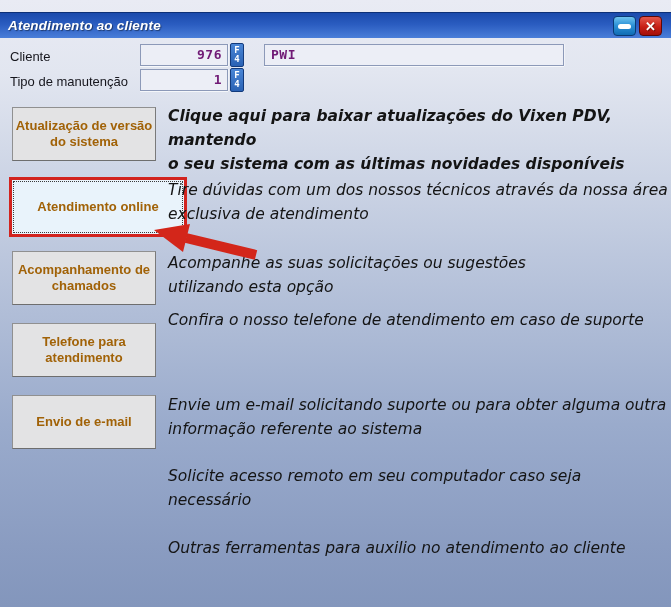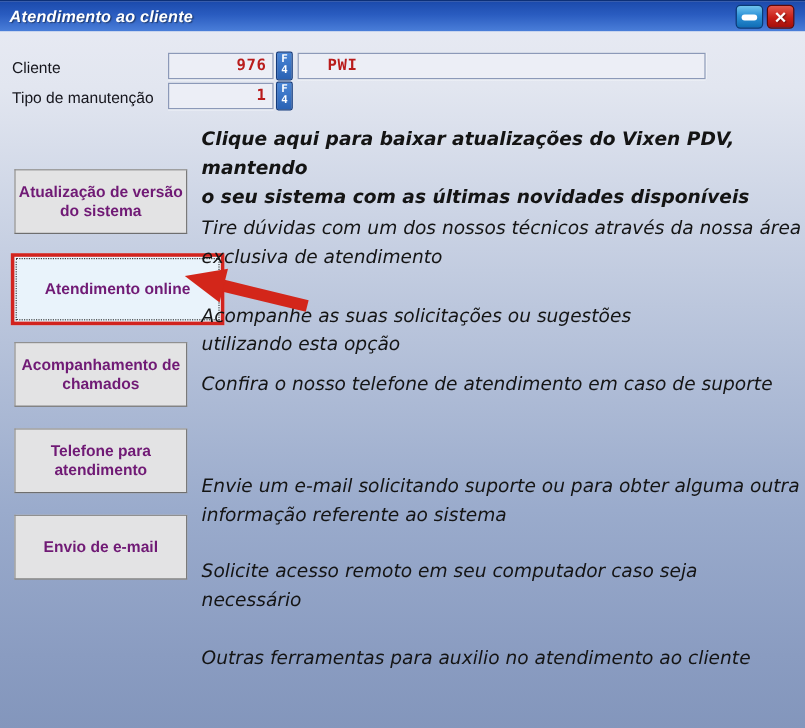--- a/index.html
+++ b/index.html
@@ -7,21 +7,21 @@
   body { font-family:"Liberation Sans", sans-serif; }
 
   .window {
     position:relative; width:671px; height:607px;
     background:linear-gradient(180deg,#e9ebf4 0%,#e2e6f0 12%,#bcc7dd 42%,#9aabcc 70%,#8why 0%);
     background:linear-gradient(180deg,#e9ebf4 0%,#e2e6f0 12%,#bcc7dd 42%,#9aabcc 70%,#8a9cc1 90%,#8396bc 100%);
   }
 
   
   .titlebar {
-    position:absolute; top:0; left:0; width:671px; height:26px;
+    position:absolute; top:12px; left:0; width:671px; height:26px;
     background:linear-gradient(180deg,#16folly);
     background:linear-gradient(180deg,#1b4aac 0%,#2a5cc0 45%,#4a7ed9 100%);
     border-top:1px solid #0d3077;
   }
   .titlebar-text {
     position:absolute; left:8px; top:0; height:26px; line-height:26px;
     color:#ffffff; font-size:13.5px; font-weight:bold; font-style:italic;
     text-shadow:1px 1px 1px rgba(0,0,0,0.45); letter-spacing:0.2px;
   }
   .win-btn {
@@ -44,41 +44,41 @@
 
   
   .field-label {
     position:absolute; left:10px; font-size:13px; color:#16161d; line-height:15px;
   }
   .inp {
     position:absolute; height:22px;
     background:#eceef6; border:1px solid #8c99b8;
     box-shadow:0 1px 0 rgba(255,255,255,0.7), 1px 0 0 rgba(255,255,255,0.5);
     font-family:"DejaVu Sans Mono", monospace; font-weight:bold;
-    font-size:13px; color:#b91c1c; line-height:20px; letter-spacing:0.5px;
+    font-size:13px; color:#701a75; line-height:20px; letter-spacing:0.5px;
   }
   .inp-code { left:140px; width:88px; text-align:right; padding-right:5px; }
-  .inp-text { left:248px; width:340px; text-align:left; padding-left:24px; }
+  .inp-text { left:264px; width:300px; text-align:left; padding-left:6px; }
   .f4-btn {
     position:absolute; left:230px; width:14px; height:24px;
     background:linear-gradient(180deg,#4a86d6,#2a62b4);
     border:1px solid #123a7c; border-radius:2px;
     display:flex; flex-direction:column; align-items:center; justify-content:center;
     color:#ffffff; font-family:"DejaVu Sans Mono", monospace;
     font-size:9px; font-weight:bold; line-height:9px; cursor:pointer;
   }
 
   
   .action-btn {
     position:absolute; left:12px; width:144px; height:54px;
     background:#e3e3e4;
     border:1px solid #909090; border-bottom-color:#6e6e6e; border-right-color:#7a7a7a;
     display:flex; align-items:center; justify-content:center; text-align:center;
-    font-size:13px; font-weight:bold; color:#701a75; line-height:16px;
-    white-space:pre-line; cursor:pointer;margin-top:34px;
+    font-size:13px; font-weight:bold; color:#a16207; line-height:16px;
+    white-space:pre-line; cursor:pointer;
   }
   .action-btn.highlighted {
     left:9px; width:178px; height:60px;
     background:#e9f3fb;
     border:3px solid #d2231e;
     outline:1px dotted #3a3a3a; outline-offset:-5px;
   }
   .desc {
     position:absolute; left:168px; width:500px;
     font-family:"DejaVu Sans", sans-serif; font-style:italic;

